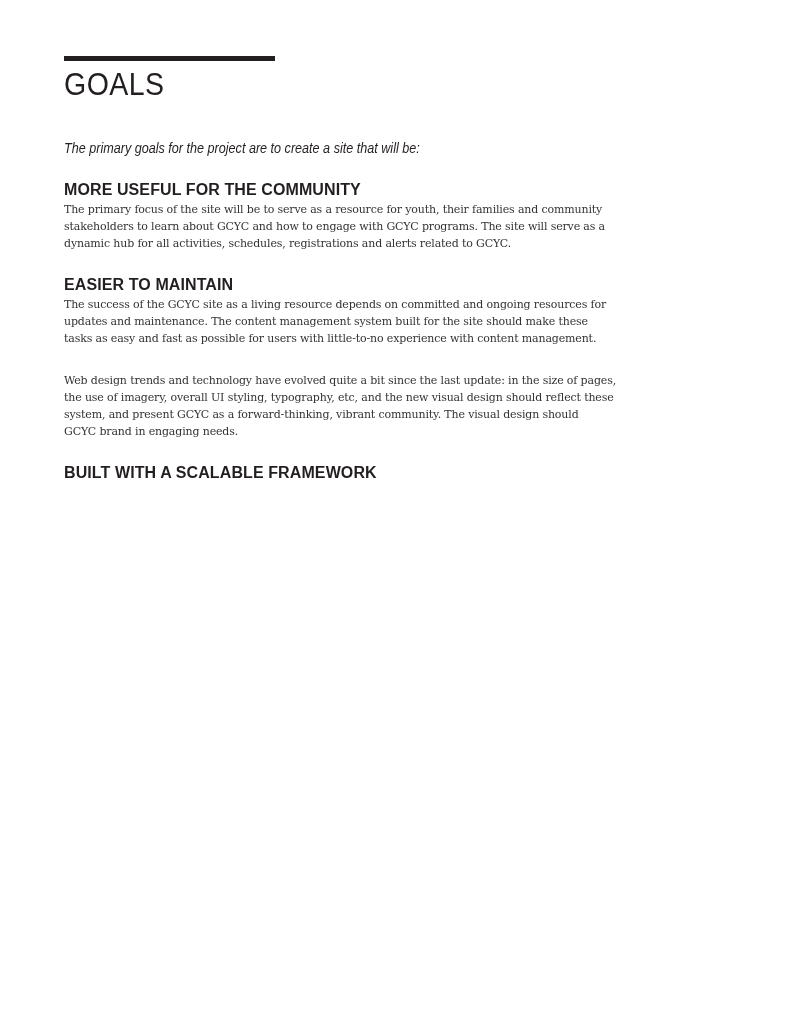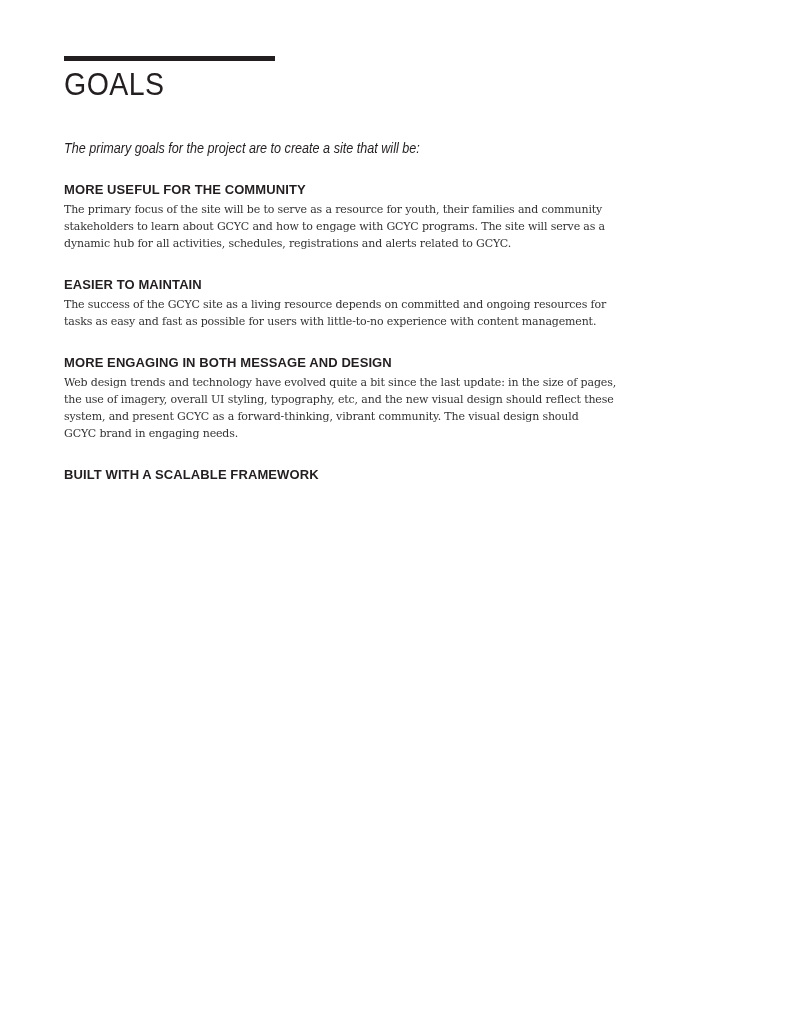--- a/index.html
+++ b/index.html
@@ -49,21 +49,21 @@
     }
     .section {
       margin-top: 25px;
     }
     .section:first-of-type {
       margin-top: 27px;
     }
     .section-heading {
       font-family: "Liberation Sans", sans-serif;
       font-weight: bold;
-      font-size: 13px;
+      font-size: 16px;
       line-height: 16px;
       letter-spacing: 0.1px;
       color: #231f20;
       white-space: nowrap;
     }
     .section-body {
       font-family: "DejaVu Serif", serif;
       font-size: 11px;
       line-height: 17px;
       margin-top: 3px;
@@ -90,26 +90,26 @@
       <span class="line">The primary focus of the site will be to serve as a resource for youth, their families and community</span>
       <span class="line">stakeholders to learn about GCYC and how to engage with GCYC programs. The site will serve as a</span>
       <span class="line">dynamic hub for all activities, schedules, registrations and alerts related to GCYC.</span>
     </div>
   </div>
 
   <div class="section">
     <div class="section-heading">EASIER TO MAINTAIN</div>
     <div class="section-body">
       <span class="line">The success of the GCYC site as a living resource depends on committed and ongoing resources for</span>
+      <span class="line">updates and maintenance. The content management system built for the site should make these</span>
       <span class="line">tasks as easy and fast as possible for users with little-to-no experience with content management.</span>
     </div>
   </div>
 
   <div class="section">
-    <div class="section-heading">MORE ENGAGING IN BOTH MESSAGE AND DESIGN</div>
     <div class="section-body">
       <span class="line">Web design trends and technology have evolved quite a bit since the last update: in the size of pages,</span>
       <span class="line">the use of imagery, overall UI styling, typography, etc, and the new visual design should reflect these</span>
       <span class="line">system, and present GCYC as a forward-thinking, vibrant community.  The visual design should</span>
       <span class="line">GCYC brand in engaging needs.</span>
     </div>
   </div>
 
   <div class="section">
     <div class="section-heading">BUILT WITH A SCALABLE FRAMEWORK</div>

